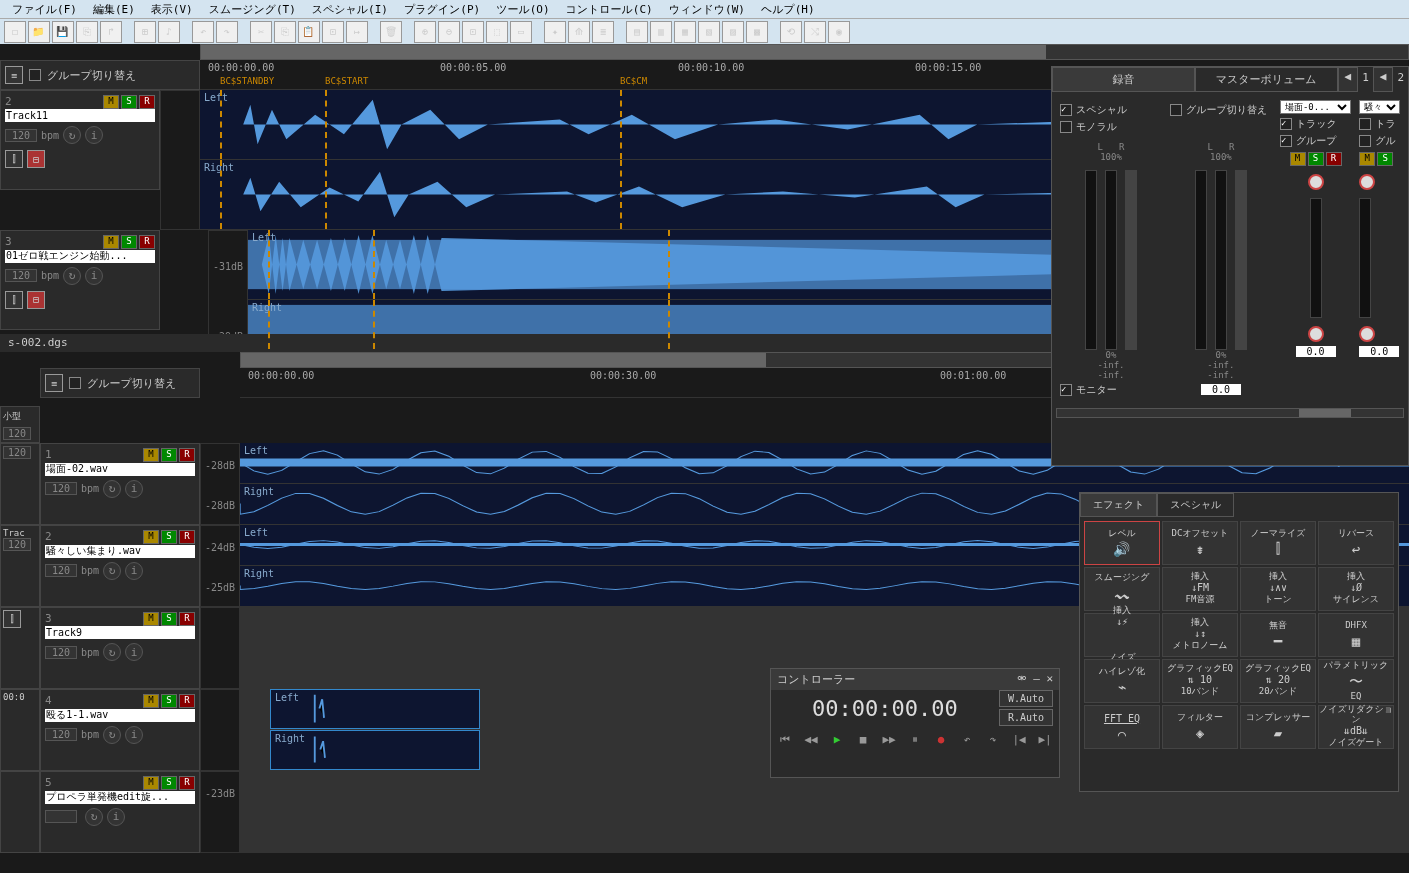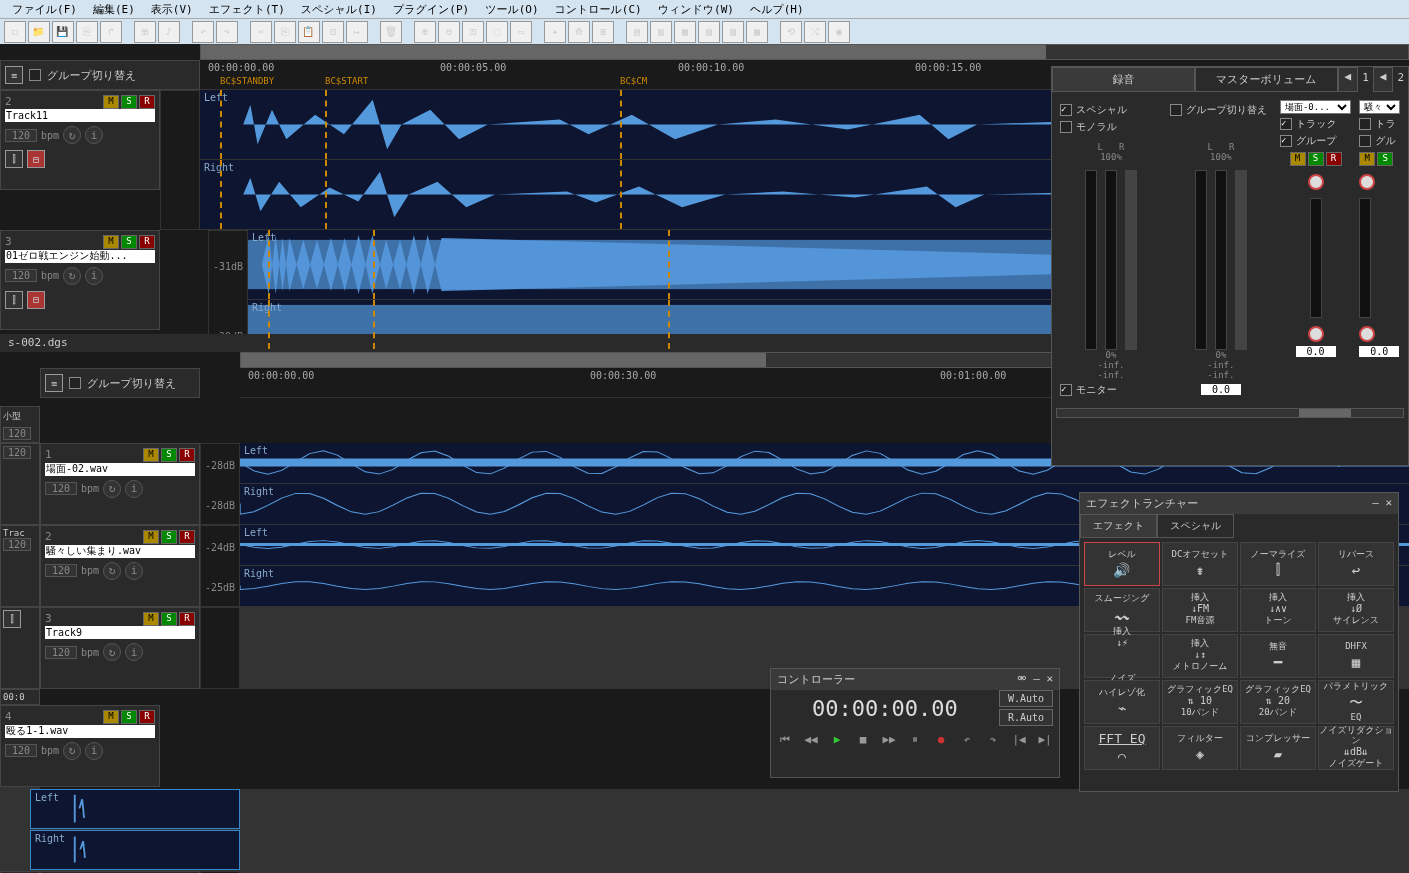--- a/index.html
+++ b/index.html
@@ -88,21 +88,21 @@
 
 path.waveform { fill: #5599dd; }
 </style>
 </head>
 <body>
 
 <div class="menubar">
   <span>ファイル(F)</span>
   <span>編集(E)</span>
   <span>表示(V)</span>
-  <span>エフェクト(T)</span>
+  <span>スムージング(T)</span>
   <span>スペシャル(I)</span>
   <span>プラグイン(P)</span>
   <span>ツール(O)</span>
   <span>コントロール(C)</span>
   <span>ウィンドウ(W)</span>
   <span>ヘルプ(H)</span>
 </div>
 
 <div class="toolbar">
   <div class="tbtn">◻</div>
@@ -396,21 +396,21 @@
     </div>
     <div style="width:40px;background:#1a1a1a;border:1px solid #333;position:relative;">
       <span style="position:absolute;left:4px;top:16px;color:#888;font-size:10px;"></span>
       <span style="position:absolute;left:4px;top:56px;color:#888;font-size:10px;"></span>
     </div>
     <div style="flex:1;">
 
       <div class="wave-track" style="height:82px;background:#333;"></div>
     </div>
         </div>
-        <div style="display: flex; flex-direction: column;">
+        <div style="display: flex;">
     <div style="width:40px;background:#2a2a2a;border:1px solid #444;padding:2px;">
             <div style="font-size:9px;">00:0</div>
           </div>
     <div class="track-header" style="width:160px;height:82px;">
       <div style="display:flex;justify-content:space-between;">
         <span class="track-num">4</span>
         <div class="msr-buttons">
           <div class="btn-m">M</div>
           <div class="btn-s">S</div>
           <div class="btn-r">R</div>
@@ -618,24 +618,20 @@
     <div class="trans-btn">⏸</div>
     <div class="trans-btn" style="color:#c33;">●</div>
     <div class="trans-btn">↶</div>
     <div class="trans-btn">↷</div>
     <div class="trans-btn">|◀</div>
     <div class="trans-btn">▶|</div>
   </div>
 </div>
 
 <div class="effect-panel">
-  <div class="panel-title">
-    <span>エフェクトランチャー</span>
-    <span><span>—</span> <span>✕</span></span>
-  </div>
   <div class="effect-tabs">
     <div class="effect-tab active">エフェクト</div>
     <div class="effect-tab">スペシャル</div>
   </div>
   <div class="effect-grid" id="effect-grid">
       <div class="effect-cell selected">
         <div style="font-size:9px;line-height:1.1;">レベル</div>
         <div class="effect-icon">🔊</div>
       </div>
       <div class="effect-cell">
@@ -700,21 +696,21 @@
         <div style="font-size:9px;line-height:1.1;">グラフィックEQ</div>
         <div style="font-size:10px;">⇅ 20</div>
         <div style="font-size:9px;">20バンド</div>
       </div>
       <div class="effect-cell">
         <div style="font-size:9px;line-height:1.1;">パラメトリック</div>
         <div class="effect-icon">〜</div>
         <div style="font-size:9px;">EQ</div>
       </div>
       <div class="effect-cell">
-        <div style="font-size:13px;line-height:1.1;text-decoration:underline;">FFT EQ</div>
+        <div style="font-size:10px;line-height:1.1;text-decoration:underline;">FFT EQ</div>
         <div class="effect-icon">⌒</div>
       </div>
       <div class="effect-cell">
         <div style="font-size:9px;line-height:1.1;">フィルター</div>
         <div class="effect-icon">◈</div>
       </div>
       <div class="effect-cell">
         <div style="font-size:9px;line-height:1.1;">コンプレッサー</div>
         <div class="effect-icon">▰</div>
       </div>

